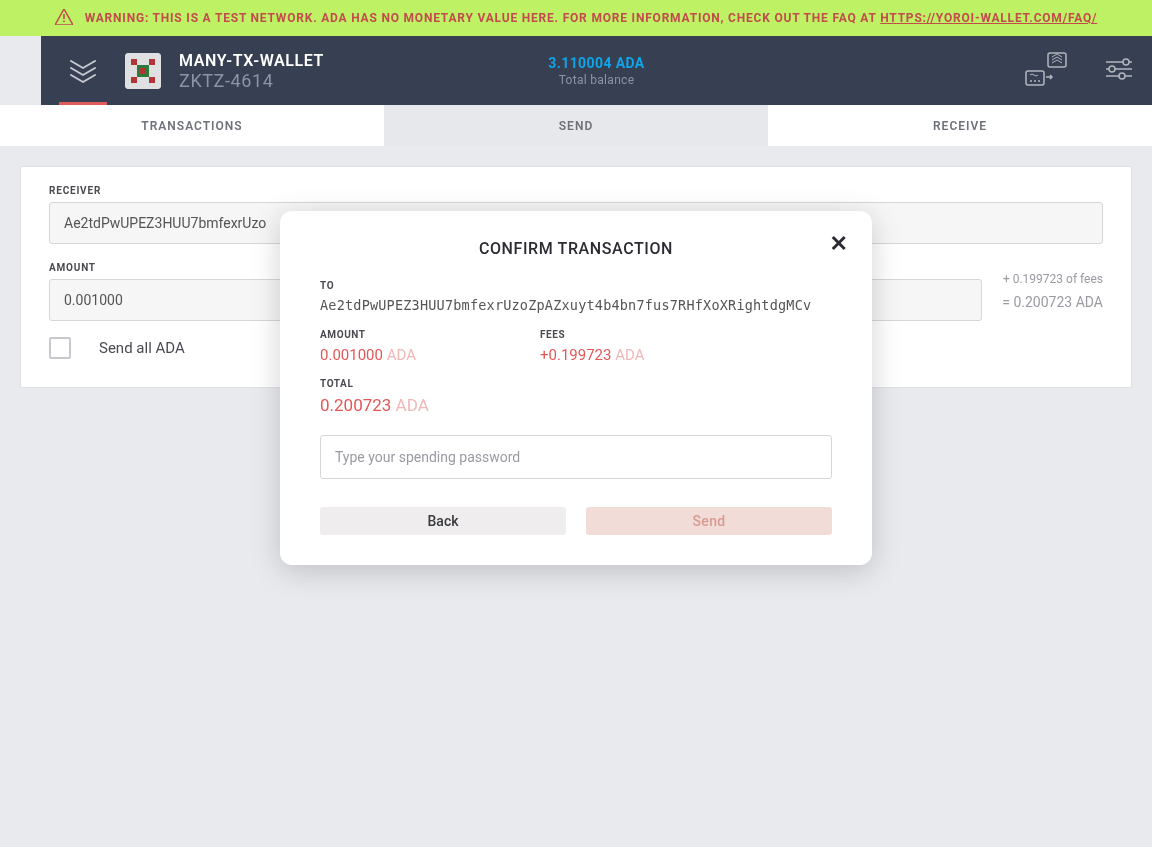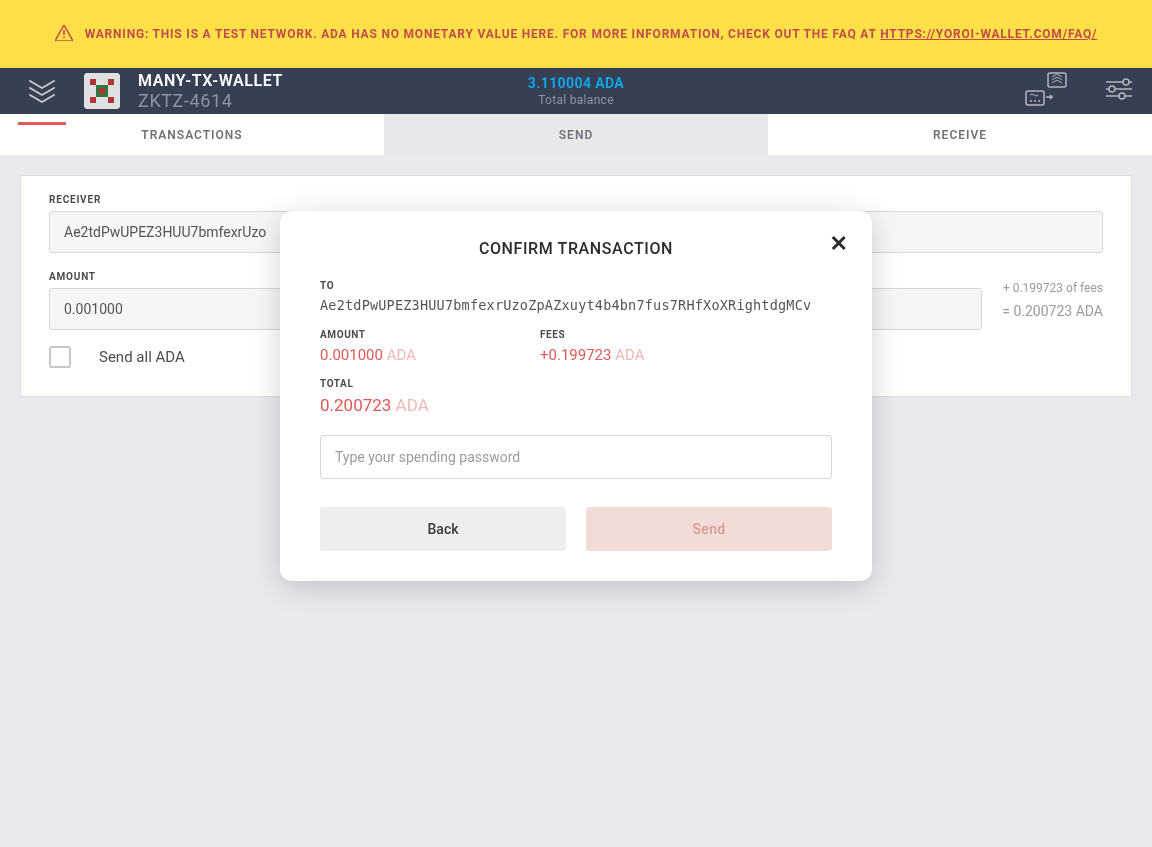--- a/index.html
+++ b/index.html
@@ -6,44 +6,45 @@
     body {
       font-family: -apple-system, BlinkMacSystemFont, "Segoe UI", Roboto, Helvetica, Arial, sans-serif;
       background: #e9eaed;
       width: 1152px;
       height: 847px;
       overflow: hidden;
       color: #2b2c32;
       position: relative;
     }
     .warning-banner {
-      background: #fde047;
+      background: #bef264;
       color: #c24c4c;
       font-size: 12px;
       font-weight: 700;
       letter-spacing: 0.8px;
-      padding: 24px 40px;
+      padding: 8px 40px;
       text-align: center;
       display: flex;
       align-items: center;
       justify-content: center;
       gap: 12px;
     }
     .warning-banner .warning-icon { flex: none; }
     .warning-banner-text { line-height: 1.7; }
     .warning-banner a { color: #c24c4c; text-decoration: underline; }
     .top-bar {
       background: #373f52;
       color: #fff;
-      height: 46px;
+      height: 69px;
       display: flex;
       align-items: center;
       padding: 0 18px;
       gap: 18px;
       position: relative;
+      margin-left: 41px;
     }
     .logo-block {
       width: 48px;
       display: flex;
       align-items: center;
       justify-content: center;
       position: relative;
     }
     .logo-block svg { opacity: 0.9; }
     .logo-block::after {
@@ -258,21 +259,21 @@
       color: #333;
     }
     .password-input::placeholder { color: #9a9ba2; }
     .modal-btn-row {
       display: flex;
       gap: 20px;
       margin-top: 28px;
     }
     .btn {
       flex: 1;
-      height: 44px;
+      height: 28px;
       border: none;
       border-radius: 3px;
       font-size: 14px;
       font-weight: 500;
       cursor: pointer;
       font-family: inherit;
     }
     .btn-back {
       background: #f0edee;
       color: #3a3b40;

